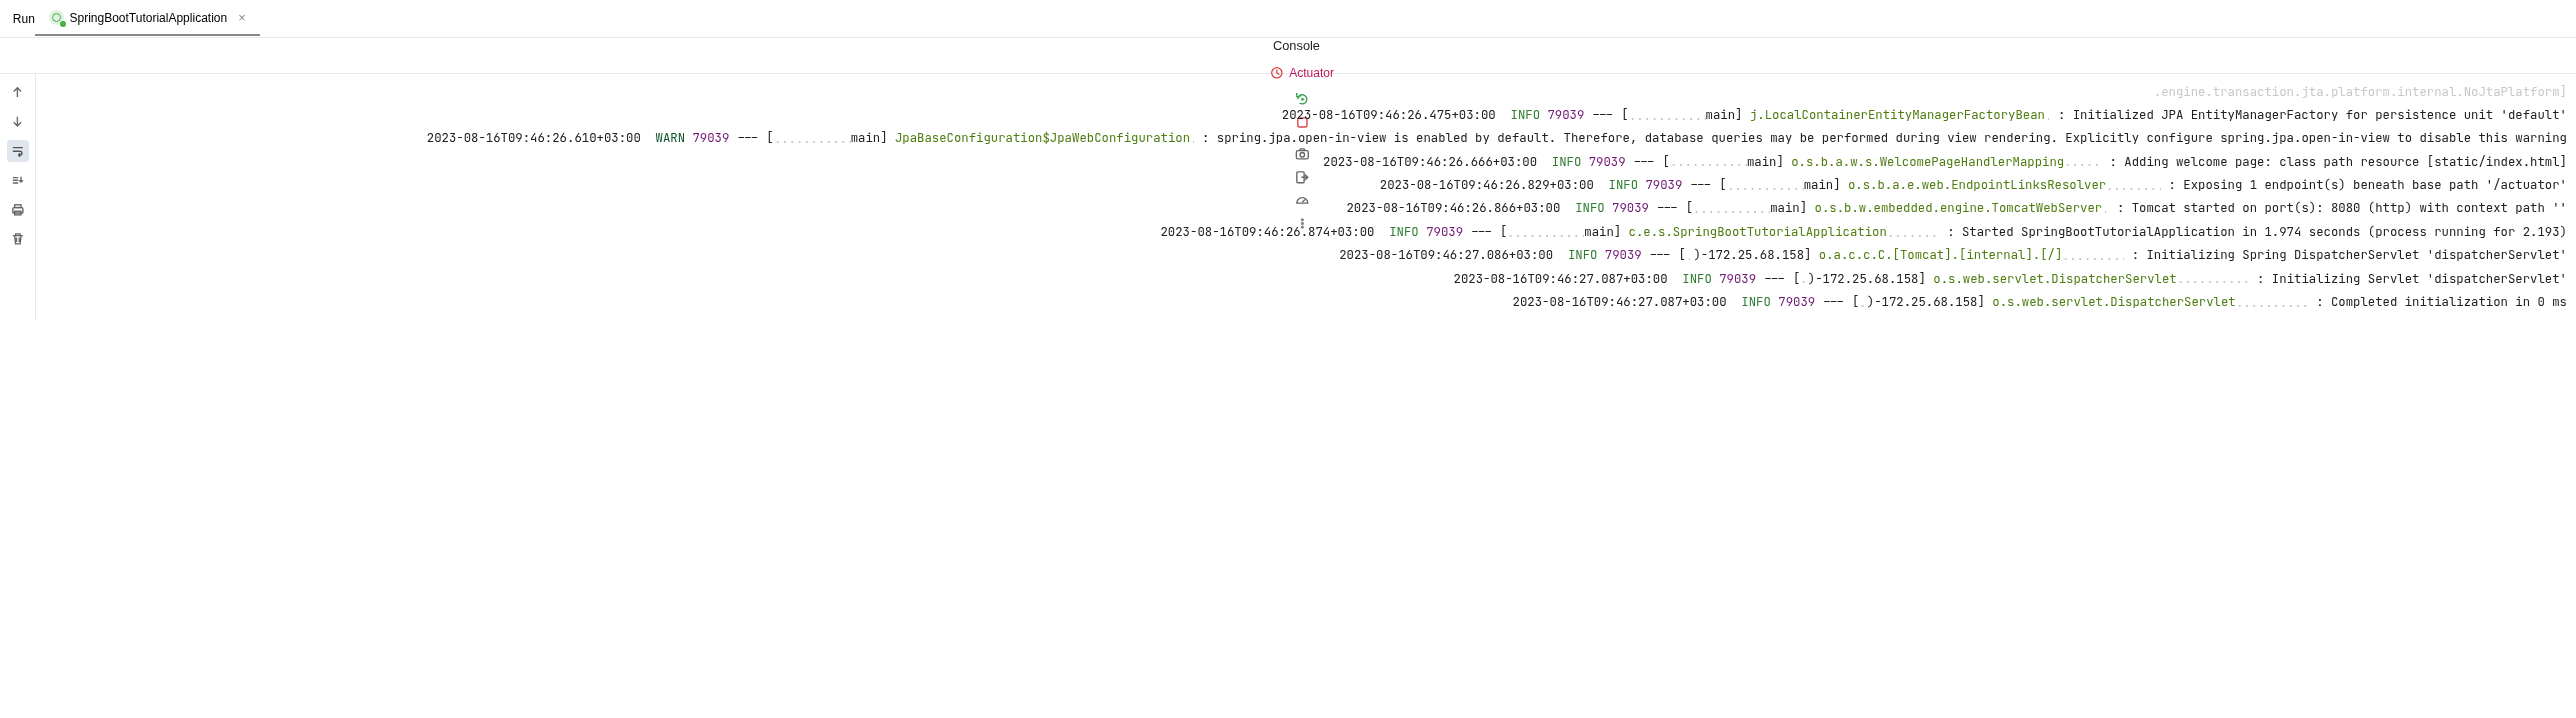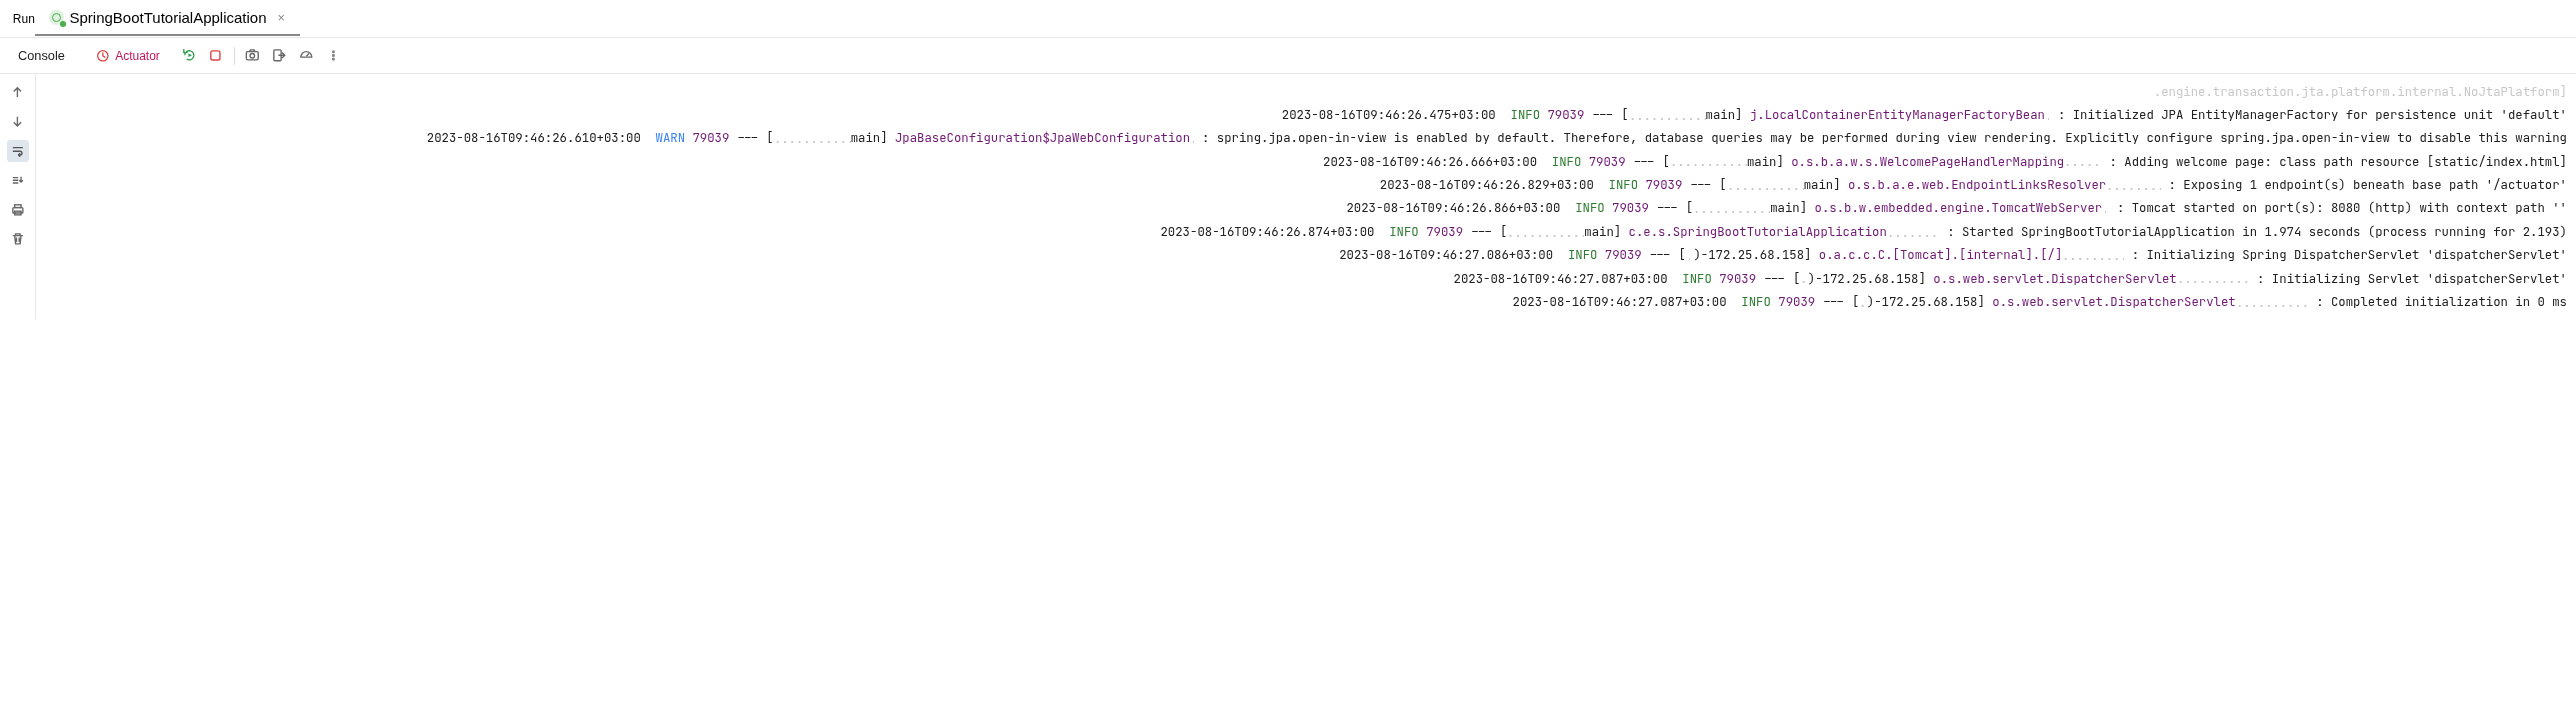--- a/index.html
+++ b/index.html
@@ -21,22 +21,23 @@
     }
     .tab-icon::before {
       content:""; width:7.3px; height:7.3px; border:1.8px solid #4caf50; border-radius:50%;
     }
     .tab-icon::after {
       content:""; position:absolute; right:-1.8px; bottom:-1.8px; width:5.5px; height:5.5px;
       background:#4caf50; border-radius:50%;
     }
     .close-x { color:#888; margin-left:5.5px; font-size:12.8px; cursor:pointer }
     .toolbar {
-      display:flex; align-items:center; height:36px; gap:9px; padding-left:18px;
+      display:flex; align-items:center; height:36px; gap:9px; padding-left:28px;
       border-bottom:0.9px solid #e8e8e8;
+      flex-direction:column;
     }
     .console-label { font-size:12.8px; color:#222; margin-right:11px }
     .actuator {
       display:flex; align-items:center; gap:5.5px; color:#be185d; padding:3.6px 11px;
       border-radius:3.6px; font-size:12px;
     }
     .actuator svg { stroke:#d44; }
     .tool-icon {
       width:18px; height:18px; display:flex; align-items:center; justify-content:center;
       color:#666; cursor:pointer;
@@ -53,38 +54,38 @@
       color:#666; cursor:pointer; border-radius:3.6px;
     }
     .gutter-icon.sel { background:#e0e6ee }
     .console {
       font-family: "JetBrains Mono","Menlo",Consolas,monospace; font-size:12.3px;
       line-height:1.9em; padding:5.5px 9px; white-space:pre-wrap; flex:1;
       color:#202020;
       text-align:right;
     }
     .lvl-info { color:#2e7d32 }
-    .lvl-warn { color:#3b82f6 }
+    .lvl-warn { color:#14532d }
     .pid { color:#701a75 }
-    .source { color:#701a75 }
+    .source { color:#4d7c0f }
     .faint { color:#c8c8c8 }
     .dots {
       background-image:radial-gradient(circle,#c8c8c8 0.9px,transparent 0.9px);
       background-size:7.3px 3.6px; background-repeat:repeat-x;
       background-position:0 70%; display:inline-block;
     }
   </style>
 </head>
 <body>
 
 <div class="top-bar">
   <span>Run</span>
   <div class="tab">
     <span class="tab-icon"></span>
-    <span style="font-size:15px">SpringBootTutorialApplication</span>
+    <span style="font-size:12px">SpringBootTutorialApplication</span>
     <span class="close-x">×</span>
   </div>
 </div>
 
 <div class="toolbar">
   <span class="console-label">Console</span>
   <span class="actuator">
     <svg width="13.7" height="13.7" viewBox="0 0 16 16">
         <circle cx="8" cy="8" r="6" fill="none" stroke-width="1.5"></circle>
         <path d="M8 4 L8 8 L11 10" stroke-width="1.5" fill="none"></path>

